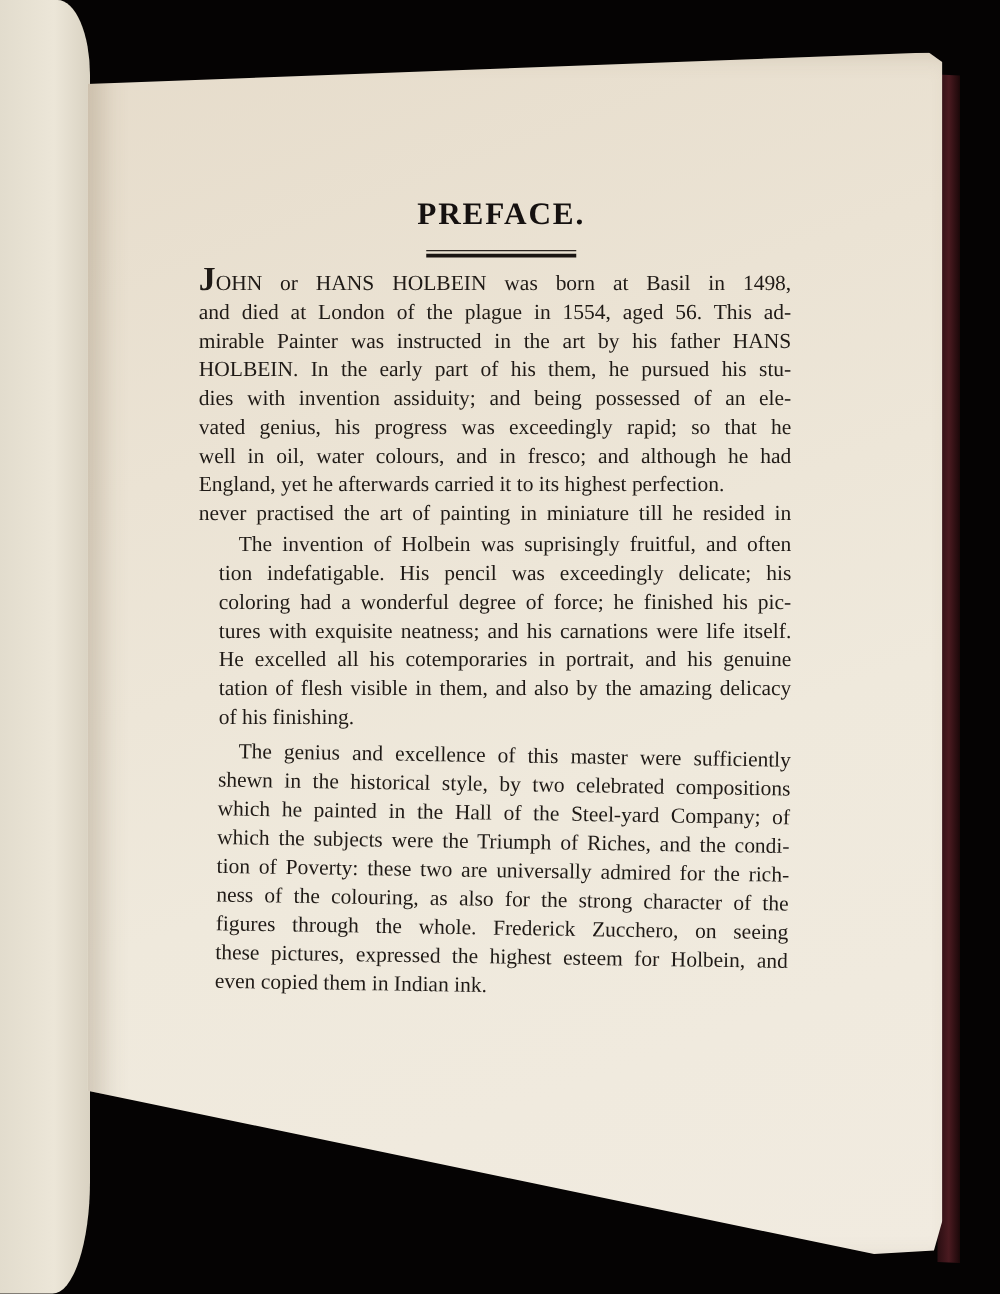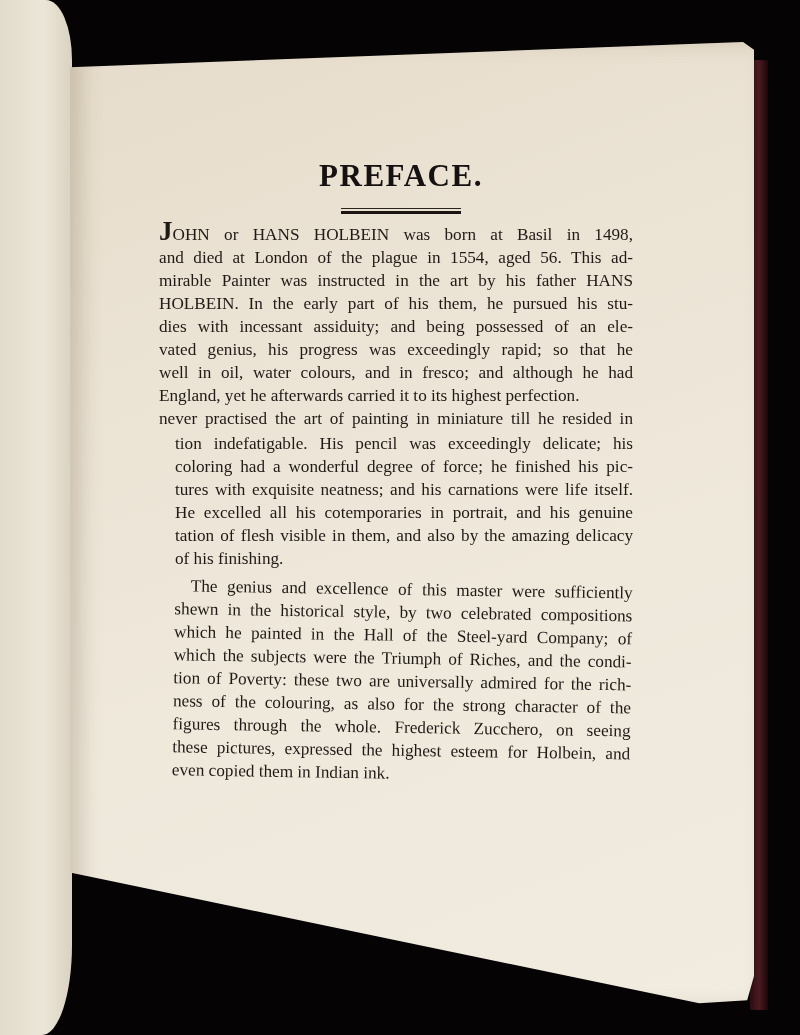--- a/index.html
+++ b/index.html
@@ -23,21 +23,21 @@
       position: absolute; left: 70px; top: 42px; width: 684px; height: 968px;
       background: linear-gradient(160deg, #e6dccb 0%, #ebe3d4 30%, #efe9dc 60%, #f1ebe0 100%);
       clip-path: polygon(0 2.6%, 98.4% 0, 100% 0.8%, 100% 96.5%, 99% 99%, 92% 99.3%, 0 85.8%);
       box-shadow: inset 12px 0 20px rgba(120,100,70,0.25);
     }
     .content {
       position: absolute; left: 159px; top: 158px; width: 474px;
       color: #1f1a16;
     }
     .title {
-      text-align: center; font-weight: bold; font-size: 31px; letter-spacing: 1.5px;
+      text-align: center; font-weight: bold; font-size: 25px; letter-spacing: 1.5px;
       margin: 0 0 0 10px; color: #151110;
     }
     .rule {
       width: 120px; margin: 14px auto 0 auto; padding-left: 10px;
     }
     .rule .thin { height: 1px; background: #2a2420; margin-bottom: 2px; }
     .rule .thick { height: 3px; background: #1a1512; }
     .para {
       font-size: 17.2px; line-height: 23px; text-align: justify;
       margin: 0; text-indent: 0;
@@ -61,28 +61,29 @@
   <div class="rule">
     <div class="thin"></div>
     <div class="thick"></div>
   </div>
 
   <p class="para first">
     <span class="line"><span class="dropcap">J</span><span>OHN or HANS HOLBEIN was born at Basil in 1498,</span></span>
     <span class="line">and died at London of the plague in 1554, aged 56.  This ad-</span>
     <span class="line">mirable Painter was instructed in the art by his father HANS</span>
     <span class="line">HOLBEIN.  In the early part of his them, he pursued his stu-</span>
-    <span class="line">dies with incessant assiduity; and being possessed of an ele-</span>
+    <span class="line">dies with invention assiduity; and being possessed of an ele-</span>
     <span class="line">vated genius, his progress was exceedingly rapid; so that he</span>
     <span class="line">well in oil, water colours, and in fresco; and although he had</span>
     <span class="line last">England, yet he afterwards carried it to its highest perfection.</span>
     <span class="line">never practised the art of painting in miniature till he resided in</span>
   </p>
 
   <p class="para indent">
+    <span class="line" style="padding-left:16px">The invention of Holbein was suprisingly fruitful, and often</span>
     <span class="line">tion indefatigable.  His pencil was exceedingly delicate; his</span>
     <span class="line">coloring had a wonderful degree of force; he finished his pic-</span>
     <span class="line">tures with exquisite neatness; and his carnations were life itself.</span>
     <span class="line">He excelled all his cotemporaries in portrait, and his genuine</span>
     <span class="line">tation of flesh visible in them, and also by the amazing delicacy</span>
     <span class="line last">of his finishing.</span>
   </p>
 
   <p class="para indent p3">
     <span class="line" style="padding-left:16px">The genius and excellence of this master were sufficiently</span>

